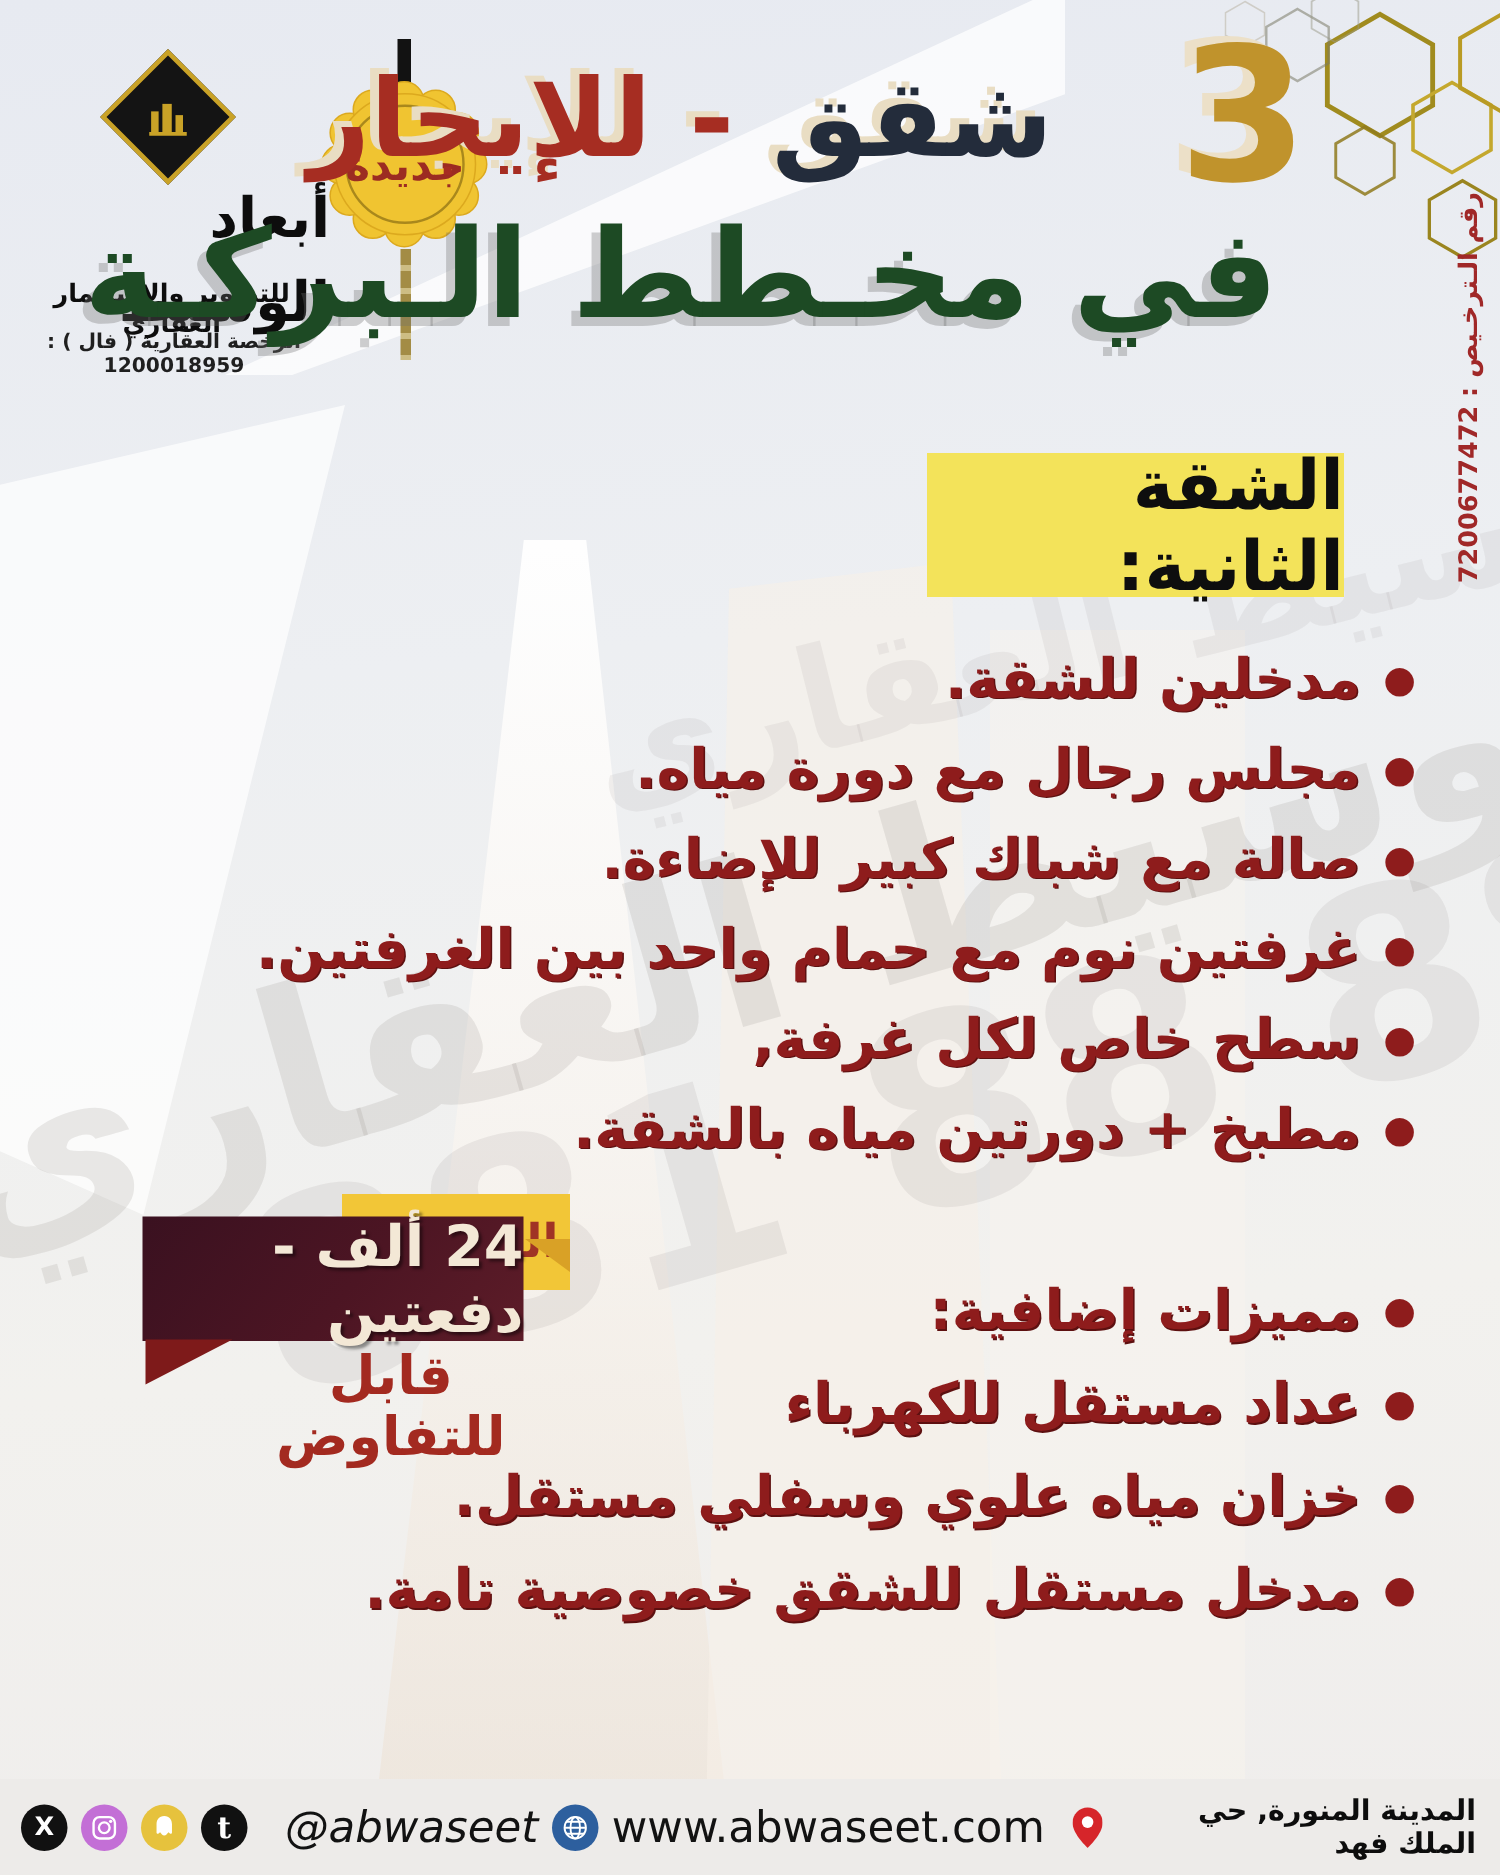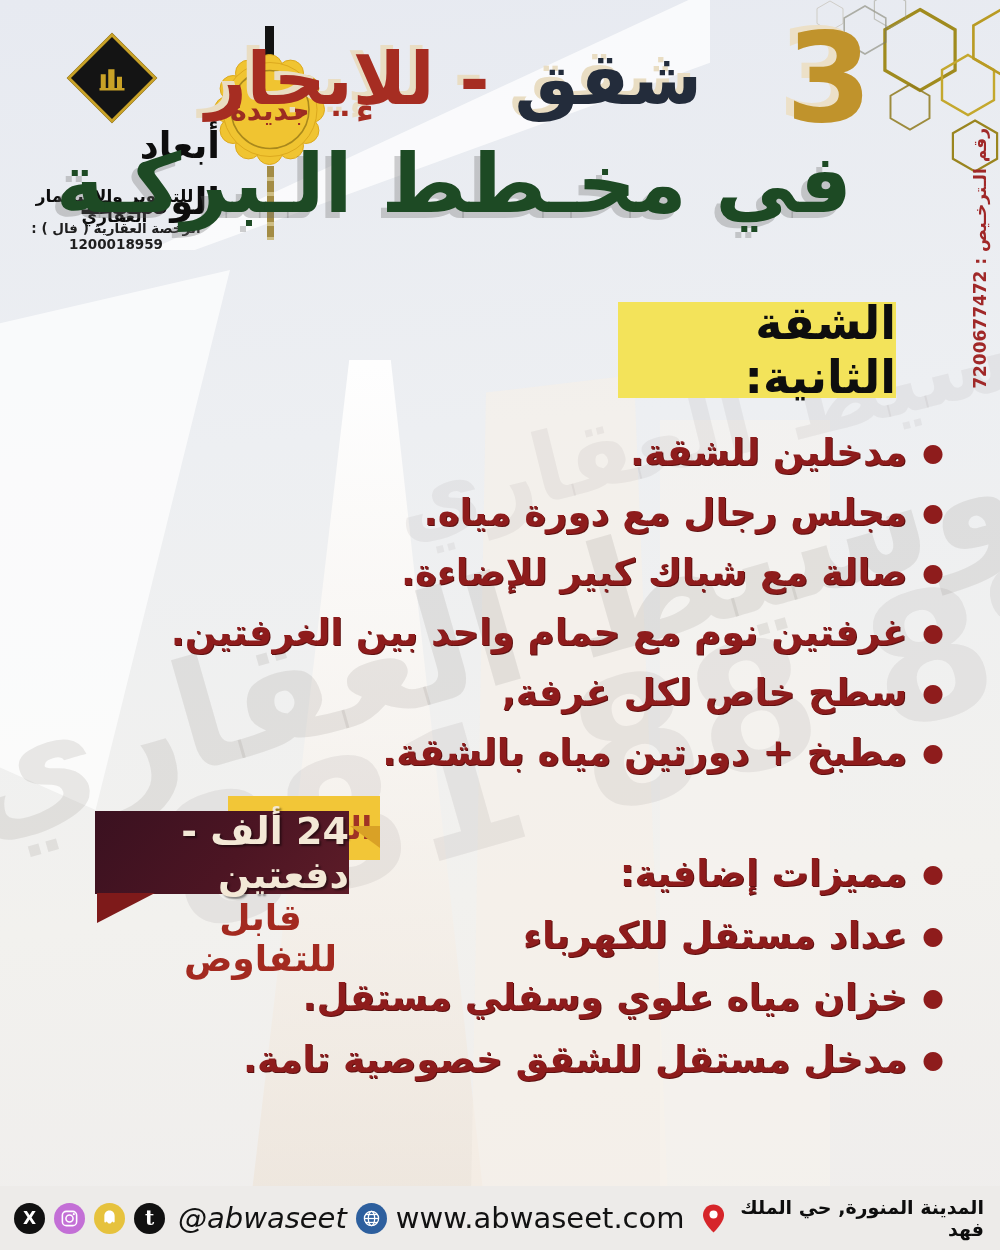--- a/index.html
+++ b/index.html
@@ -95,21 +95,21 @@
 
   
   .footer{position:absolute;left:0;bottom:0;width:1000px;height:64px;background:#edebe9;
     display:flex;align-items:center;padding:0 16px 0 14px;gap:9px;direction:ltr;}
   .sicon{width:31px;height:31px;border-radius:50%;display:flex;align-items:center;justify-content:center;flex:none;}
   .ic-x{background:#111;color:#fff;font-size:17px;font-weight:900;}
   .ic-ig{background:#c36fd6;}
   .ic-snap{background:#e6c23d;}
   .ic-tu{background:#111;color:#fff;font-size:20px;font-weight:900;font-family:"DejaVu Serif","Liberation Serif",serif;}
   .ic-globe{background:#2d5f9e;}
-  .handle{font-size:29px;font-style:italic;color:#121212;margin-left:4px;}
+  .handle{font-size:29px;font-style:italic;color:#121212;margin-left:16px;}
   .website{font-size:29px;color:#121212;}
   .spacer{flex:1;}
   .loc-text{font-size:19px;font-weight:800;color:#0d0d0d;direction:rtl;}
 </style>
 </head>
 <body>
 
 <div class="poster">
 
   <div class="bg wedge"></div>

